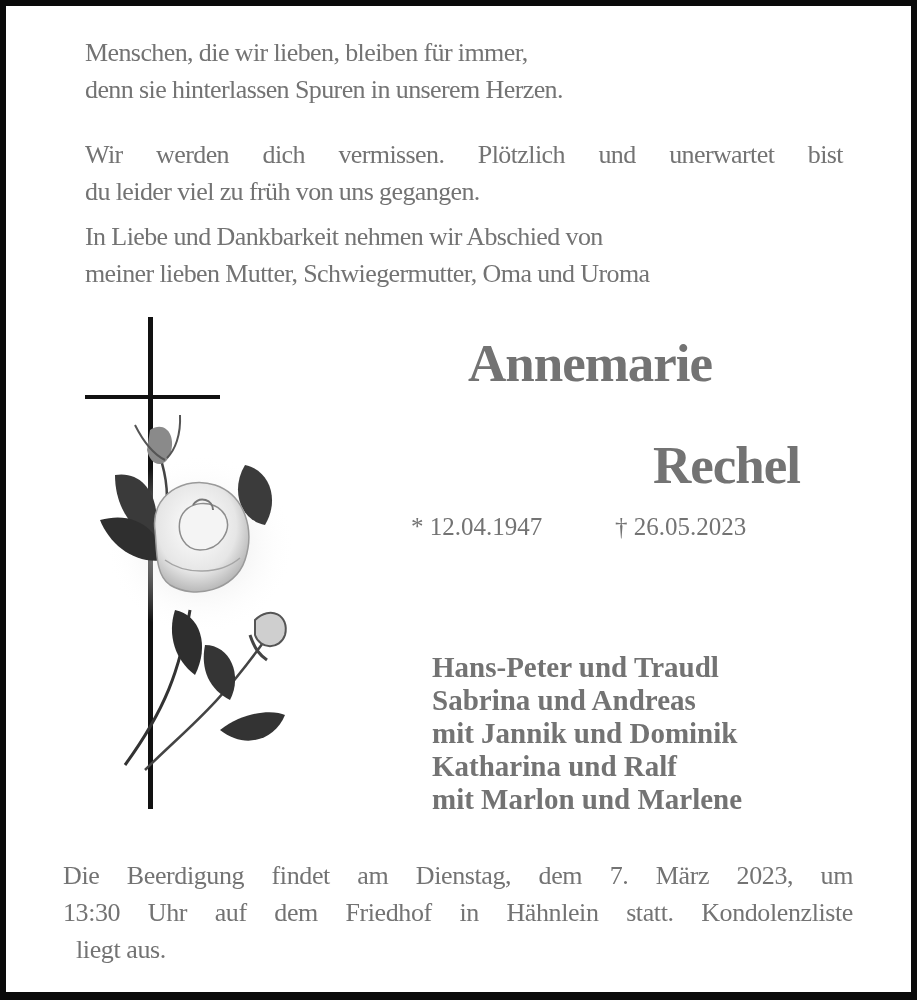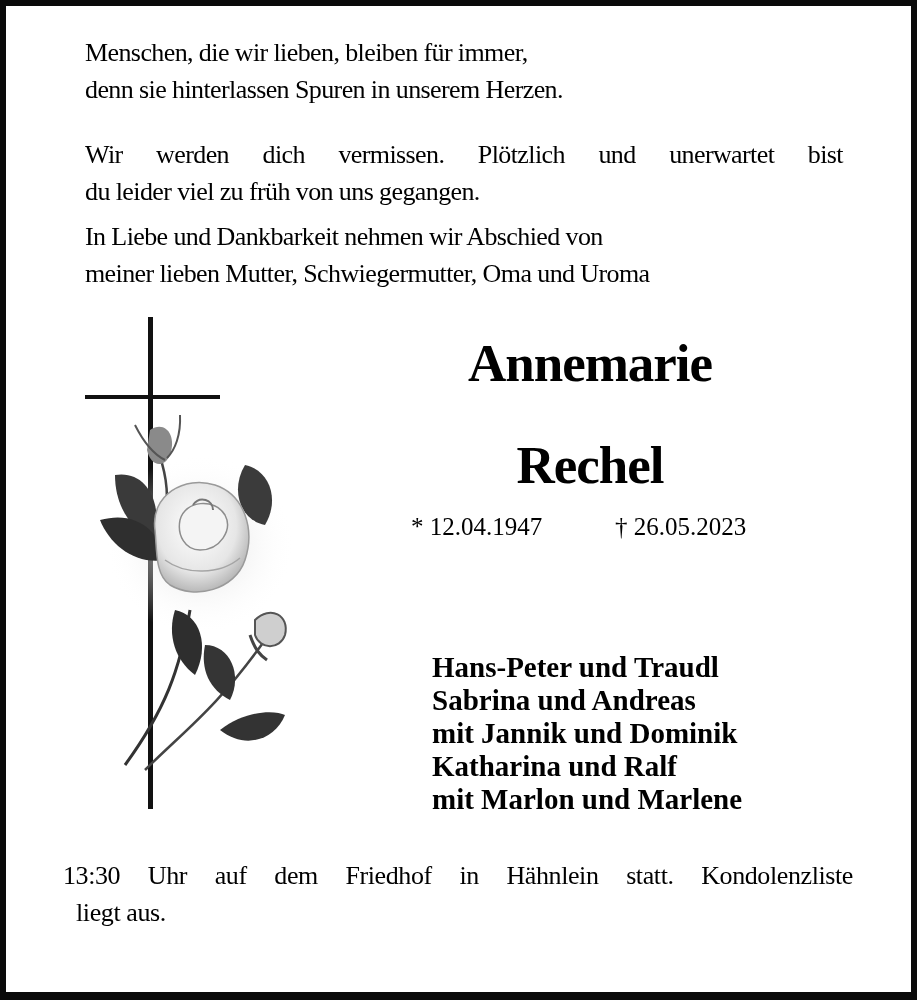--- a/index.html
+++ b/index.html
@@ -2,33 +2,33 @@
 <html><head>
 <meta charset="utf-8">
 <style>
   html, body { margin: 0; padding: 0; background: #ffffff; }
   body { width: 917px; height: 1000px; position: relative; overflow: hidden; }
   .frame {
     position: absolute; left: 0; top: 0; width: 917px; height: 1000px;
     box-sizing: border-box; border-style: solid; border-color: #0a0a0a;
     border-width: 6px 6px 8px 6px; background: #ffffff;
   }
-  .serif { font-family: "Liberation Serif", "DejaVu Serif", serif; color: #000000; }
+  .serif { font-family: "Liberation Serif", "DejaVu Serif", serif; color: #737373; }
   .intro { position: absolute; left: 85px; top: 34px; width: 780px; font-size: 26px; line-height: 37px; letter-spacing: -0.6px; }
   .intro p { margin: 0 0 8px 0; }
   .intro .line { display: block; white-space: nowrap; }
   .intro .just { display: block; text-align: justify; text-align-last: justify; width: 758px; margin-top: 28px; }
 
   .cross-v { position: absolute; left: 148px; top: 317px; width: 5px; height: 492px; background: #111; }
   .cross-h { position: absolute; left: 85px; top: 395px; width: 135px; height: 4px; background: #111; }
   .rose { position: absolute; left: 95px; top: 410px; width: 200px; height: 380px; }
 
   .name { position: absolute; left: 380px; width: 420px; text-align: center; font-weight: bold; font-size: 53px; line-height: 70px; letter-spacing: -1px; }
   .name.first { top: 328px; }
-  .name.last { top: 430px; }
+  .name.last { top: 430px; text-align: right; }
   .dates { position: absolute; top: 513px; left: 400px; width: 400px; font-size: 25px; }
   .dates .born { position: absolute; left: 2px; margin-left: 9px; }
   .dates .died { position: absolute; left: 215px; }
 
   .family { position: absolute; left: 432px; top: 651px; font-size: 29px; line-height: 33px; font-weight: bold; }
   .family div { white-space: nowrap; }
 
   .funeral { position: absolute; left: 63px; top: 857px; width: 790px; font-size: 26px; line-height: 37px; letter-spacing: -0.4px; }
   .funeral .just { display: block; text-align: justify; text-align-last: justify; white-space: nowrap; }
   .funeral .line { display: block; margin-left: 13px; }
@@ -109,15 +109,16 @@
 
 <div class="family serif">
   <div>Hans-Peter und Traudl</div>
   <div>Sabrina und Andreas</div>
   <div>mit Jannik und Dominik</div>
   <div>Katharina und Ralf</div>
   <div>mit Marlon und Marlene</div>
 </div>
 
 <div class="funeral serif">
+  <span class="just">Die Beerdigung findet am Dienstag, dem 7. März 2023, um</span>
   <span class="just">13:30 Uhr auf dem Friedhof in Hähnlein statt. Kondolenzliste</span>
   <span class="line">liegt aus.</span>
 </div>
 
 </body></html>

